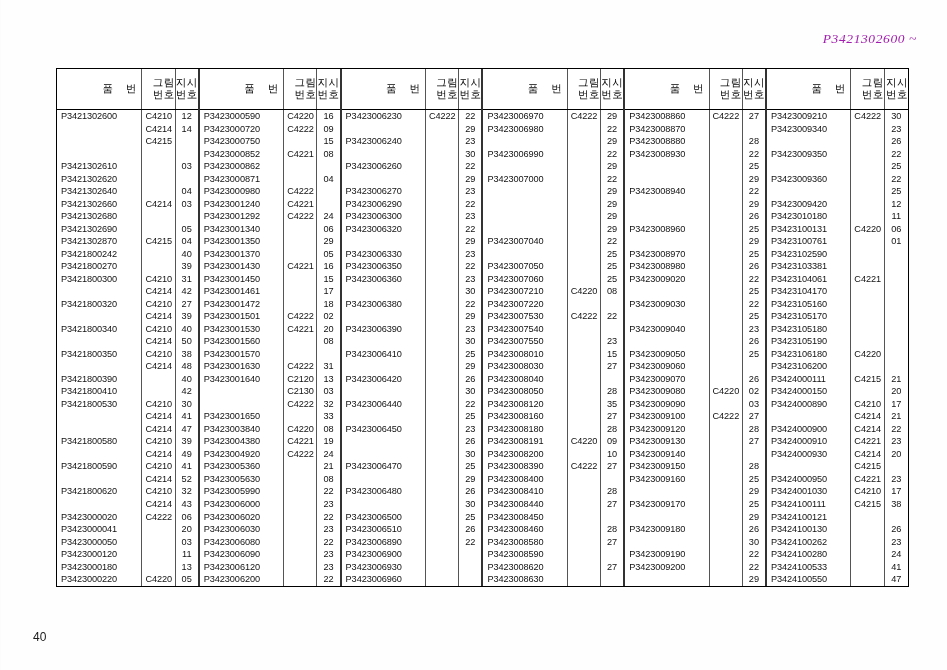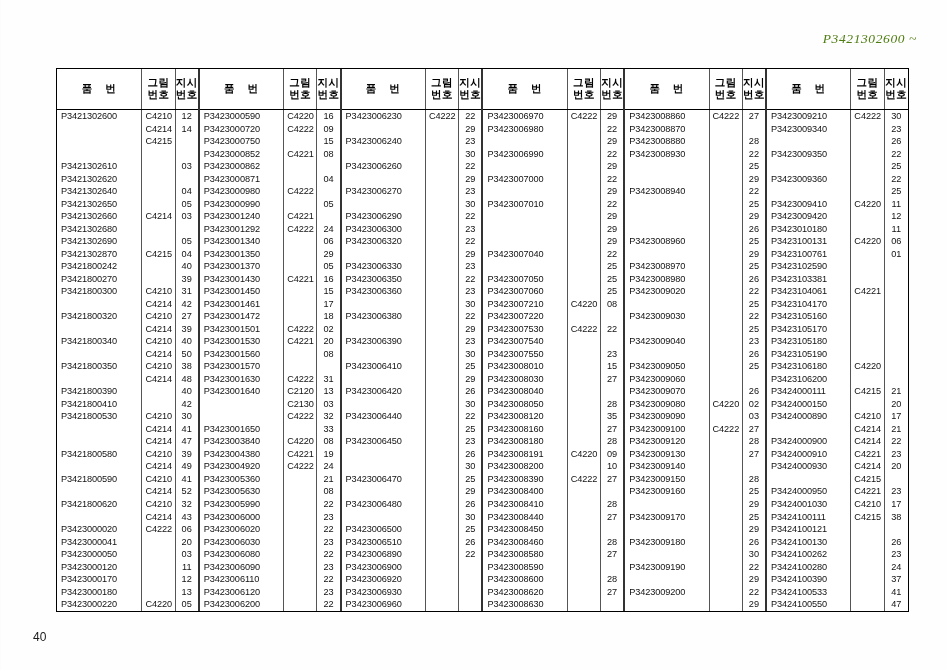--- a/index.html
+++ b/index.html
@@ -16,21 +16,21 @@
     position:absolute;inset:0;
     background:#fefefe;
   }
   
   .doc-header{
     position:absolute;
     top:31px; right:30px;
     font-style:italic;
     font-size:13.5px;
     letter-spacing:0.6px;
-    color:#4d7c0f;
+    color:#a21caf;
     font-family:"Liberation Serif","DejaVu Serif",serif;
   }
   
   .table-wrap{
     position:absolute;
     left:56px; top:68px;
     width:853px;
     border:1.3px solid #000;
     background:#fff;
     box-sizing:border-box;
@@ -39,22 +39,22 @@
     border-collapse:collapse;
     width:100%;
     table-layout:fixed;
   }
   table.index col.c-part{width:79px;}
   table.index col.c-fig {width:31px;}
   table.index col.c-ins {width:22px;}
   
   thead th{
     font-size:10.5px;
-    font-weight:bold;
-    text-align:center;
+    font-weight:normal;
+    text-align:right;
     vertical-align:middle;
     height:40px;
     padding:0;
     border-bottom:1.2px solid #000;
     line-height:1.12;
     color:#000;
     letter-spacing:0.5px;
   }
   thead th .hdr2{display:block;}
   th.part-hdr{letter-spacing:5px;padding-left:4px;}
@@ -278,40 +278,20 @@
             <td class="fig vsep-light"></td>
             <td class="ins vsep-group">29</td>
             <td class="part vsep-light">P3423008940</td>
             <td class="fig vsep-light"></td>
             <td class="ins vsep-group">22</td>
             <td class="part vsep-light"></td>
             <td class="fig vsep-light"></td>
             <td class="ins">25</td>
           </tr>
           <tr>
-            <td class="part vsep-light">P3421302650</td>
-            <td class="fig vsep-light"></td>
-            <td class="ins vsep-group">05</td>
-            <td class="part vsep-light">P3423000990</td>
-            <td class="fig vsep-light"></td>
-            <td class="ins vsep-group">05</td>
-            <td class="part vsep-light"></td>
-            <td class="fig vsep-light"></td>
-            <td class="ins vsep-group">30</td>
-            <td class="part vsep-light">P3423007010</td>
-            <td class="fig vsep-light"></td>
-            <td class="ins vsep-group">22</td>
-            <td class="part vsep-light"></td>
-            <td class="fig vsep-light"></td>
-            <td class="ins vsep-group">25</td>
-            <td class="part vsep-light">P3423009410</td>
-            <td class="fig vsep-light">C4220</td>
-            <td class="ins">11</td>
-          </tr>
-          <tr>
             <td class="part vsep-light">P3421302660</td>
             <td class="fig vsep-light">C4214</td>
             <td class="ins vsep-group">03</td>
             <td class="part vsep-light">P3423001240</td>
             <td class="fig vsep-light">C4221</td>
             <td class="ins vsep-group"></td>
             <td class="part vsep-light">P3423006290</td>
             <td class="fig vsep-light"></td>
             <td class="ins vsep-group">22</td>
             <td class="part vsep-light"></td>
@@ -876,40 +856,20 @@
             <td class="ins vsep-group"></td>
             <td class="part vsep-light">P3423008590</td>
             <td class="fig vsep-light"></td>
             <td class="ins vsep-group"></td>
             <td class="part vsep-light">P3423009190</td>
             <td class="fig vsep-light"></td>
             <td class="ins vsep-group">22</td>
             <td class="part vsep-light">P3424100280</td>
             <td class="fig vsep-light"></td>
             <td class="ins">24</td>
-          </tr>
-          <tr>
-            <td class="part vsep-light">P3423000170</td>
-            <td class="fig vsep-light"></td>
-            <td class="ins vsep-group">12</td>
-            <td class="part vsep-light">P3423006110</td>
-            <td class="fig vsep-light"></td>
-            <td class="ins vsep-group">22</td>
-            <td class="part vsep-light">P3423006920</td>
-            <td class="fig vsep-light"></td>
-            <td class="ins vsep-group"></td>
-            <td class="part vsep-light">P3423008600</td>
-            <td class="fig vsep-light"></td>
-            <td class="ins vsep-group">28</td>
-            <td class="part vsep-light"></td>
-            <td class="fig vsep-light"></td>
-            <td class="ins vsep-group">29</td>
-            <td class="part vsep-light">P3424100390</td>
-            <td class="fig vsep-light"></td>
-            <td class="ins">37</td>
           </tr>
           <tr>
             <td class="part vsep-light">P3423000180</td>
             <td class="fig vsep-light"></td>
             <td class="ins vsep-group">13</td>
             <td class="part vsep-light">P3423006120</td>
             <td class="fig vsep-light"></td>
             <td class="ins vsep-group">23</td>
             <td class="part vsep-light">P3423006930</td>
             <td class="fig vsep-light"></td>

